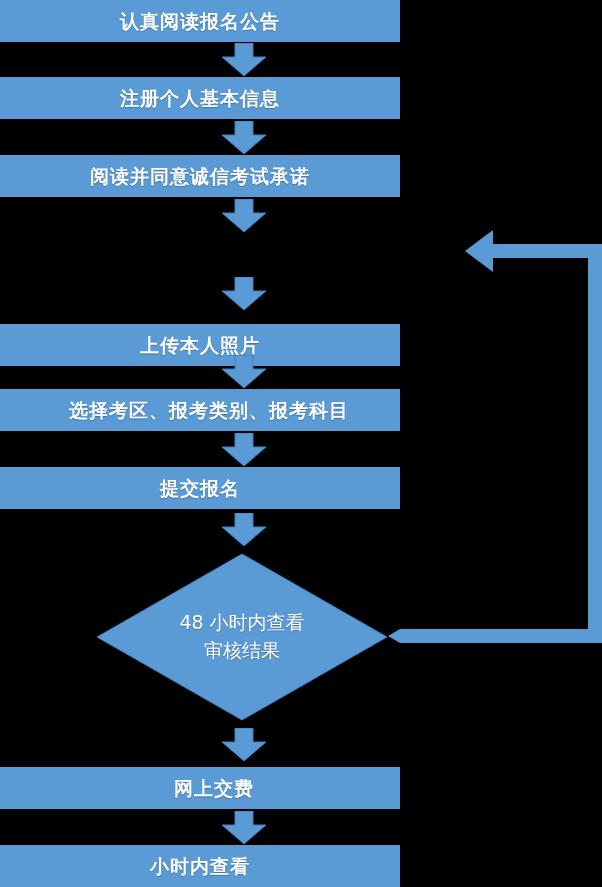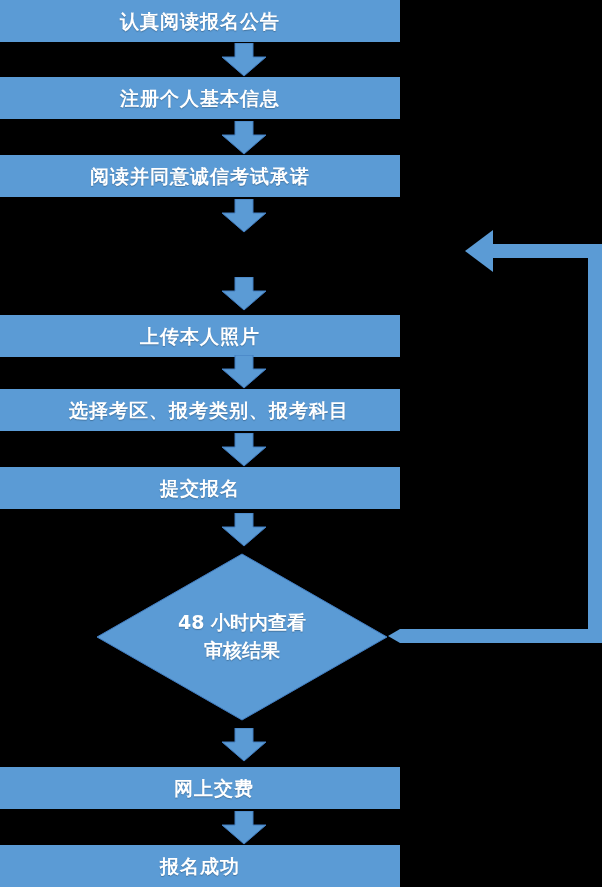--- a/index.html
+++ b/index.html
@@ -61,21 +61,21 @@
     inset: 0;
     display: flex;
     flex-direction: column;
     align-items: center;
     justify-content: center;
     pointer-events: none;
   }
   .decision-text .dline {
     color: #FFFFFF;
     font-size: 19px;
-    font-weight: 700;
+    font-weight: 400;
     line-height: 1.45;
     white-space: nowrap;
     text-shadow: 0 1px 1px rgba(40,70,100,0.45);
   }
 
   
   .loop {
     position: absolute;
     left: 386px;
     top: 230px;
@@ -119,21 +119,21 @@
     </svg>
   </div>
 
 
   <div class="arrow-down" style="top:277px;">
     <svg width="46" height="34" viewBox="0 0 46 34">
       <polygon points="14,0 32,0 32,14 45,14 23,33 1,14 14,14" fill="#5B9BD5" stroke="#417CBF" stroke-width="1"></polygon>
     </svg>
   </div>
 
-  <div class="node-box" style="top:315px;">
+  <div class="node-box" style="top:324px;">
     <span class="node-label">上传本人照片</span>
   </div>
 
   <div class="arrow-down" style="top:355px;">
     <svg width="46" height="34" viewBox="0 0 46 34">
       <polygon points="14,0 32,0 32,14 45,14 23,33 1,14 14,14" fill="#5B9BD5" stroke="#417CBF" stroke-width="1"></polygon>
     </svg>
   </div>
 
   <div class="node-box" style="top:389px;padding-left:18px;">
@@ -191,16 +191,16 @@
     <span class="node-label">网上交费</span>
   </div>
 
   <div class="arrow-down" style="top:811px;">
     <svg width="46" height="34" viewBox="0 0 46 34">
       <polygon points="14,0 32,0 32,14 45,14 23,33 1,14 14,14" fill="#5B9BD5" stroke="#417CBF" stroke-width="1"></polygon>
     </svg>
   </div>
 
   <div class="node-box" style="top:845px;">
-    <span class="node-label">报名成功</span>
+    <span class="node-label">小时内查看</span>
   </div>
 
 </div>
 
 </body></html>

